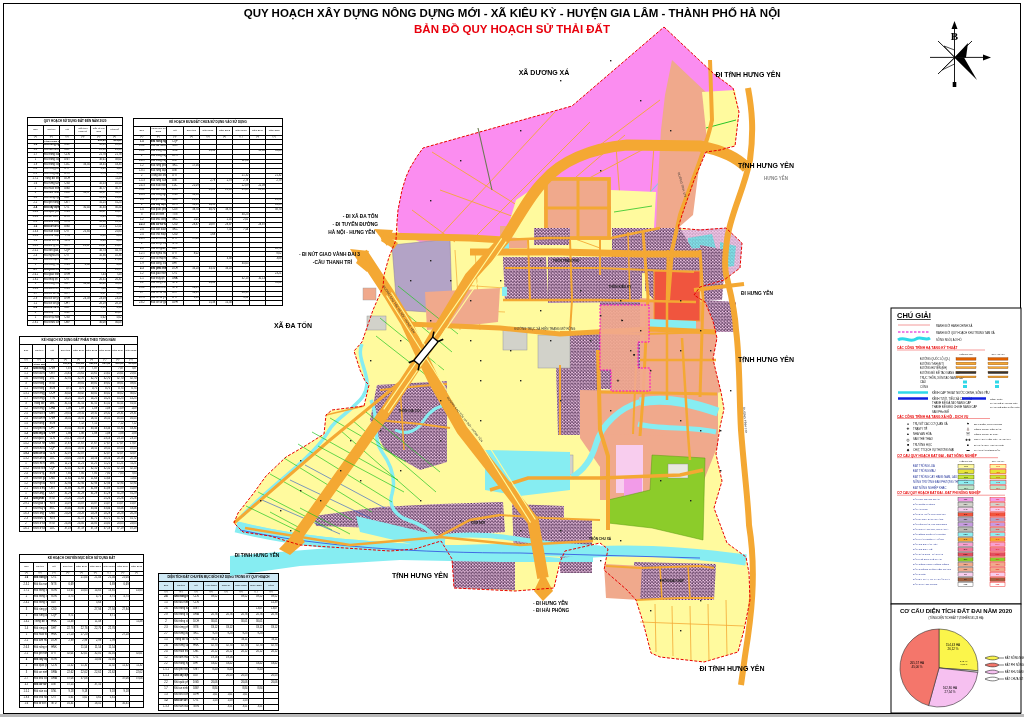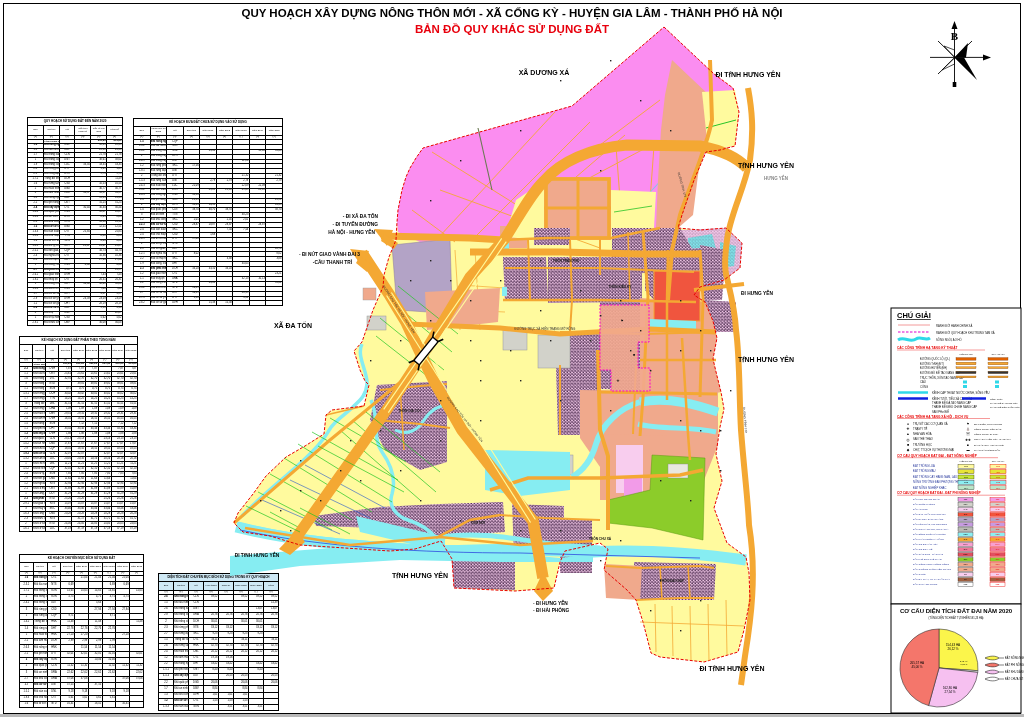--- a/index.html
+++ b/index.html
@@ -9,23 +9,23 @@
 .tt td,.tt th{font-size:2.6px;}
 .num{text-align:right;}
 .ctr{text-align:center;}
 .bold{font-weight:bold;}
 </style></head><body>
 
 <div class="abs" style="left:3px;top:3px;width:1016px;height:709px;border:1.6px solid #000;"></div>
 
 <div class="abs" style="left:0px;top:714px;width:1024px;height:3px;background:#b9b9b9;"></div>
 
-<div class="abs" style="left:0px;top:7px;width:1024px;text-align:center;font-size:11.5px;font-weight:bold;color:#000;">QUY HOẠCH XÂY DỰNG NÔNG THÔN MỚI - XÃ CỐNG KỲ - HUYỆN GIA LÂM - THÀNH PHỐ HÀ NỘI</div>
-
-<div class="abs" style="left:0px;top:23px;width:1024px;text-align:center;font-size:11.5px;font-weight:bold;color:#e8000d;">BẢN ĐỒ QUY KHÁC SỬ DỤNG ĐẤT</div>
+<div class="abs" style="left:0px;top:7px;width:1024px;text-align:center;font-size:11.5px;font-weight:bold;color:#000;">QUY HOẠCH XÂY DỰNG NÔNG DỰNG MỚI - XÃ KIÊU KỲ - HUYỆN GIA LÂM - THÀNH PHỐ HÀ NỘI</div>
+
+<div class="abs" style="left:0px;top:23px;width:1024px;text-align:center;font-size:11.5px;font-weight:bold;color:#e8000d;">BẢN ĐỒ QUY HOẠCH SỬ THẢI ĐẤT</div>
 
 <div class="abs" style="left:27px;top:117px;width:96px;">
 <table class="tt" style="width:96px;">
 <tbody>
         <tr>
           <td colspan="6" class="ctr bold" style="height:7px;font-size:3px;">QUY HOẠCH SỬ DỤNG ĐẤT ĐẾN NĂM 2020</td>
         </tr>
 <tr>
           <th class="ctr" style="width:7px;height:9px;font-size:2.4px;white-space:normal;">STT</th>
           <th class="ctr" style="width:40px;height:9px;font-size:2.4px;white-space:normal;">Chỉ tiêu</th>

